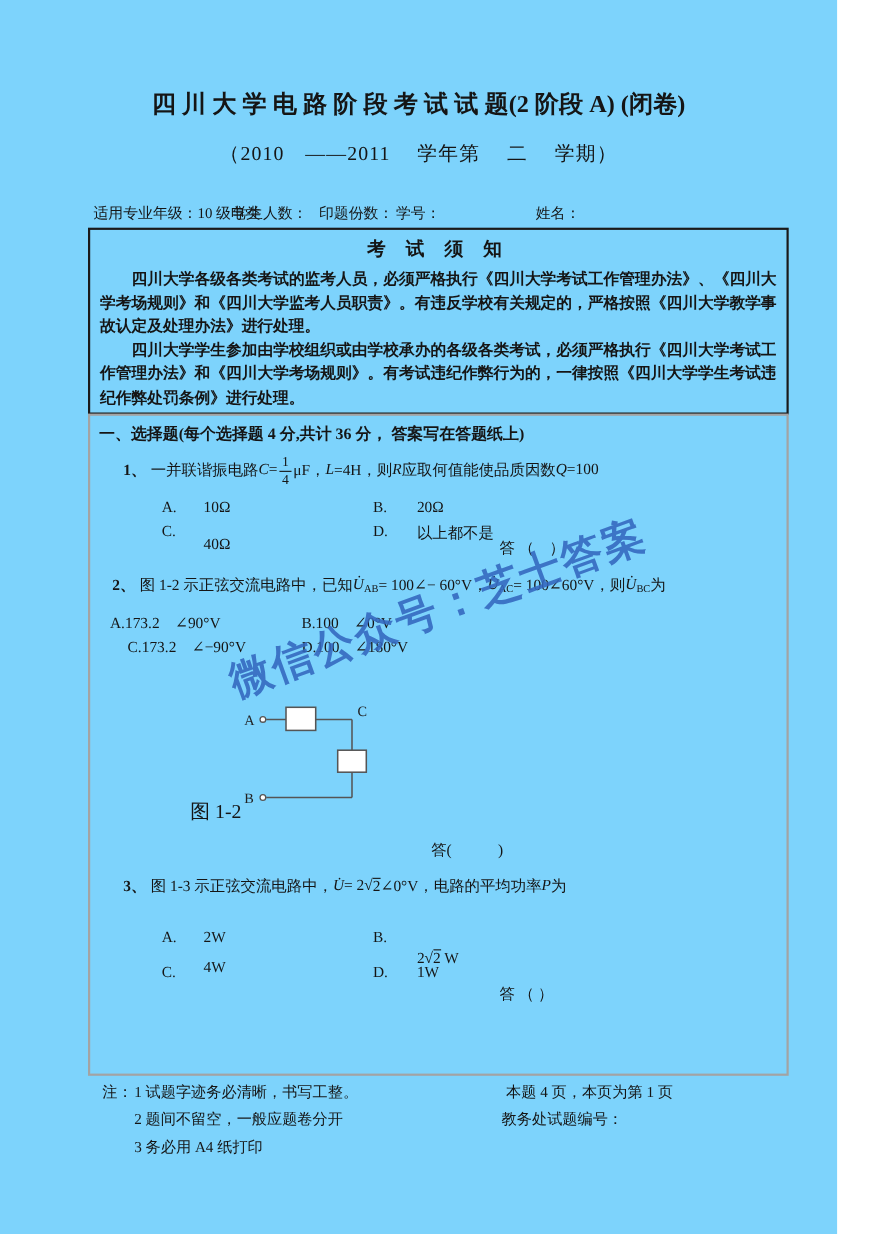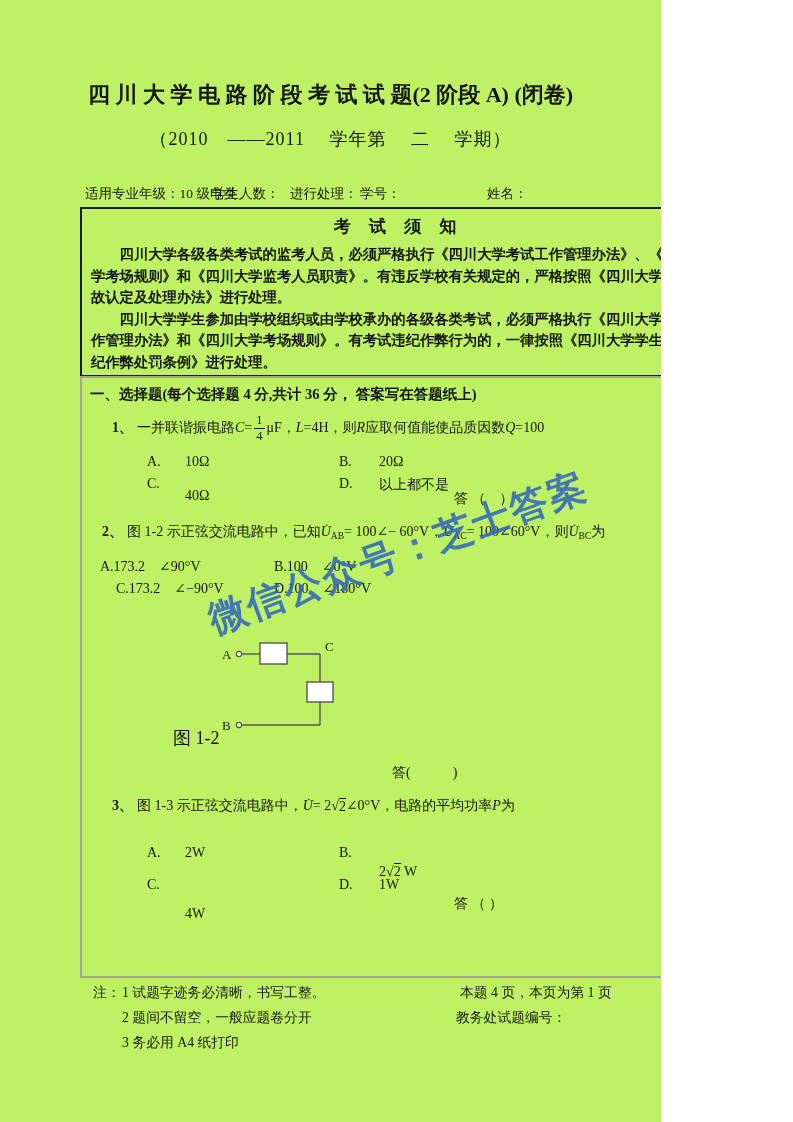--- a/index.html
+++ b/index.html
@@ -1,18 +1,18 @@
 <!DOCTYPE html>
 <html><head>
 <meta charset="utf-8">
 <style>
   * { margin:0; padding:0; box-sizing:border-box; }
   html,body { background:#ffffff; }
   .page {
-    position:relative; width:661px; height:1122px; background:#bef264;
+    position:relative; width:761px; height:1122px; background:#7dd3fc;
     font-family:"Liberation Serif","DejaVu Serif",serif; color:#151515;
     overflow:hidden;
     text-decoration:underline;
   }
   .abs { position:absolute; white-space:nowrap; }
 
   .title { top:80px; left:0; width:100%; text-align:center; font-size:22px; font-weight:600; }
   .term  { top:127px; left:0; width:100%; text-align:center; font-size:18px; letter-spacing:1px; }
   .info1 { top:160px; left:85px; font-size:13.5px; }
   .info2-item { top:185px; font-size:13.5px; }
@@ -59,21 +59,21 @@
 
 <div class="page">
 
   <div class="abs title">四 川 大 学 电 路 阶 段 考 试 试 题(2 阶段 A) (闭卷)</div>
   <div class="abs term">（2010　——2011　 学年第 　二　 学期）</div>
 
 
   <div>
     <span class="abs info2-item" style="left:85px;">适用专业年级：10 级电类</span>
     <span class="abs info2-item" style="left:212px;">学生人数：</span>
-    <span class="abs info2-item" style="left:290px;">进行处理：</span>
+    <span class="abs info2-item" style="left:290px;">印题份数：</span>
     <span class="abs info2-item" style="left:360px;">学号：</span>
     <span class="abs info2-item" style="left:487px;">姓名：</span>
   </div>
 
   <div class="notice-box">
     <div class="notice-title">考 试 须 知</div>
     <p class="notice-para">四川大学各级各类考试的监考人员，必须严格执行《四川大学考试工作管理办法》、《四川大学考场规则》和《四川大学监考人员职责》。有违反学校有关规定的，严格按照《四川大学教学事故认定及处理办法》进行处理。</p>
     <p class="notice-para">四川大学学生参加由学校组织或由学校承办的各级各类考试，必须严格执行《四川大学考试工作管理办法》和《四川大学考场规则》。有考试违纪作弊行为的，一律按照《四川大学学生考试违纪作弊处罚条例》进行处理。</p>
   </div>
 
@@ -152,21 +152,21 @@
         <span class="radicand">2</span>
       <span>∠0°V，电路的平均功率 </span>
       <span class="mvar">P</span>
       <span> 为</span>
     </div>
     <span class="abs opt" style="left:65px;  top:467px;">A.</span>
     <span class="abs opt" style="left:103px; top:467px;">2W</span>
     <span class="abs opt" style="left:257px; top:467px;">B.</span>
     <span class="abs opt" style="left:297px; top:486px;"><span>2</span><span>√</span><span class="radicand">2</span><span> W</span></span>
     <span class="abs opt" style="left:65px;  top:499px;">C.</span>
-    <span class="abs opt" style="left:103px; top:528px;">4W</span>
+    <span class="abs opt" style="left:103px; top:495px;">4W</span>
     <span class="abs opt" style="left:257px; top:499px;">D.</span>
     <span class="abs opt" style="left:297px; top:499px;">1W</span>
     <span class="abs answer" style="left:372px; top:517px;">答 （  ）</span>
 
   </div>
 
   <div>
     <span class="abs footer-item" style="left:93px;  top:984px;">注：</span>
     <span class="abs footer-item" style="left:122px; top:984px;">1 试题字迹务必清晰，书写工整。</span>
     <span class="abs footer-item" style="left:122px; top:1009px;">2 题间不留空，一般应题卷分开</span>

